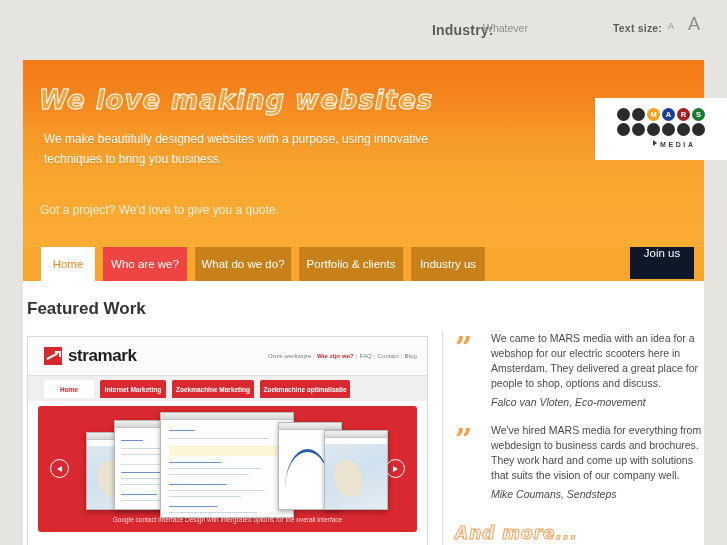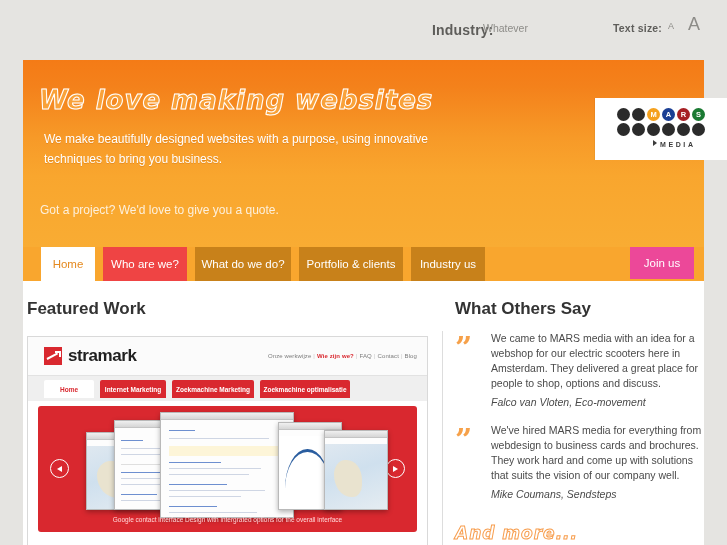--- a/index.html
+++ b/index.html
@@ -98,22 +98,22 @@
   .nav-item {
     position: absolute; top: 0; height: 34px;
     background: #c8811a;
     color: #ffffff; font-size: 11.5px;
     display: flex; align-items: center; justify-content: center;
     cursor: pointer;
   }
   .nav-item.active { background: #ffffff; color: #e58a20; }
   .nav-join {
     position: absolute; right: 10px; top: 0; height: 32px; width: 64px;
-    background: #ec4899; color: #ffffff; font-size: 11.5px;
-    display: flex; align-items: center; justify-content: center; cursor: pointer;
+    background: #0f172a; color: #ffffff; font-size: 11.5px;
+    display: flex; justify-content: center; cursor: pointer;
   }
 
   
   .content {
     position: absolute; left: 23px; top: 281px; width: 681px; height: 264px;
     background: #ffffff;
   }
   .h2 {
     position: absolute; font-size: 17px; font-weight: bold; color: #333333;
   }
@@ -299,21 +299,20 @@
       <div class="nav-item" style="left: 388px; width: 74px; background: rgb(200, 129, 26);">
         <span>Industry us</span>
       </div>
       <div class="nav-join">
         <span>Join us</span>
       </div>
     </div>
 
   <div class="content">
     <div class="h2" id="featured-heading">Featured Work</div>
-    <div class="h2" id="testimonial-heading">What Others Say</div>
     <div class="divider"></div>
 
     <div class="shot">
       <div class="shot-head">
         <span class="sm-logo-mark"></span>
         <span class="sm-name">stramark</span>
         <span class="sm-links" id="sm-links"><span>Onze werkwijze</span><span class="sep">|</span><span class="hot">Wie zijn we?</span><span class="sep">|</span><span>FAQ</span><span class="sep">|</span><span>Contact</span><span class="sep">|</span><span>Blog</span></span>
       </div>
       <div class="sm-tabbar" id="sm-tabbar">
           <div class="sm-tab active" style="left: 16px; width: 50px;">

